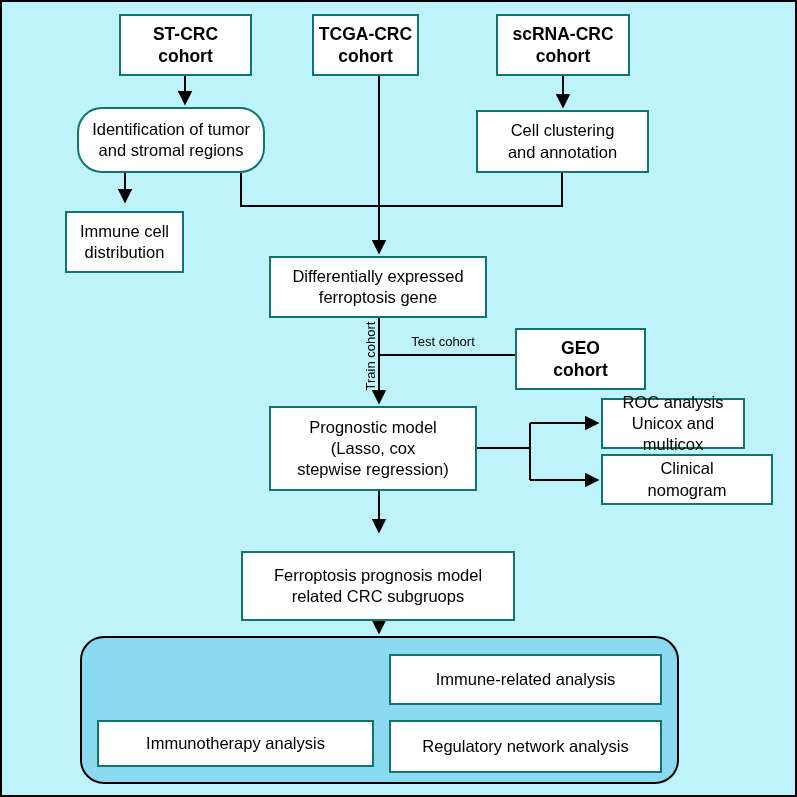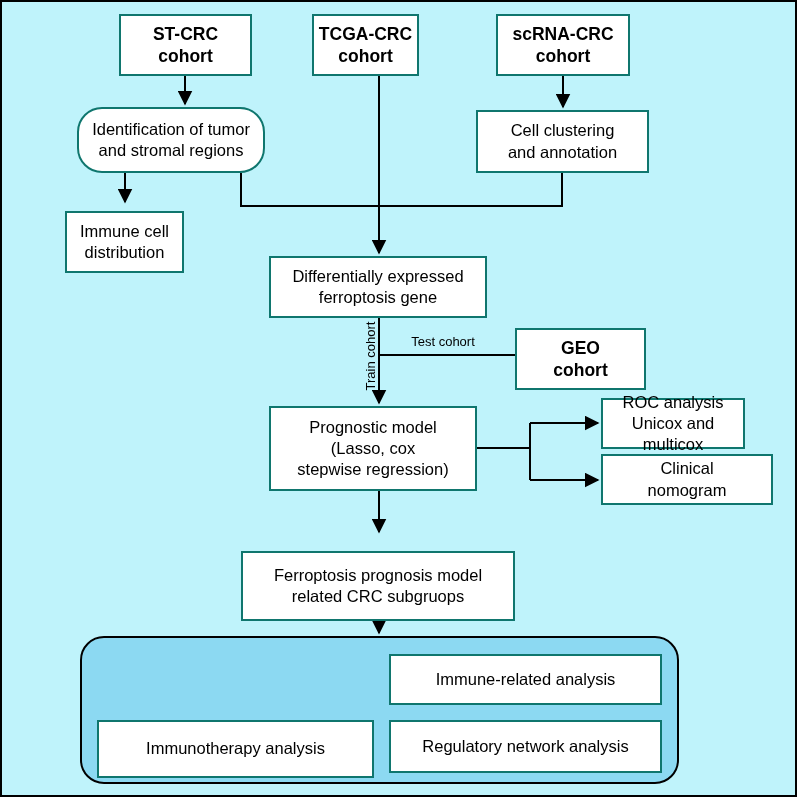--- a/index.html
+++ b/index.html
@@ -95,19 +95,19 @@
 (Lasso, cox
 stepwise regression)</div>
   <div class="box" style="left:599px; top:396px; width:144px; height:51px;">ROC analysis
 Unicox and multicox</div>
   <div class="box" style="left:599px; top:452px; width:172px; height:51px;">Clinical
 nomogram</div>
   <div class="box" style="left:239px; top:533px; width:274px; height:70px;margin-top:16px;">Ferroptosis prognosis model
 related CRC subgruops</div>
 
   <div class="box" style="left:387px; top:652px; width:273px; height:51px;">Immune-related analysis</div>
-  <div class="box" style="left:95px; top:718px; width:277px; height:58px;">Immunotherapy analysis</div>
+  <div class="box" style="left:95px; top:718px; width:277px; height:47px;">Immunotherapy analysis</div>
   <div class="box" style="left:387px; top:718px; width:273px; height:53px;">Regulatory network analysis</div>
 
   <div class="edge-label vertical" style="left:318px; top:346px;">Train cohort</div>
   <div class="edge-label" style="left:377px; top:332px; width:128px;">Test cohort</div>
 
 </div>
 
 </body></html>

